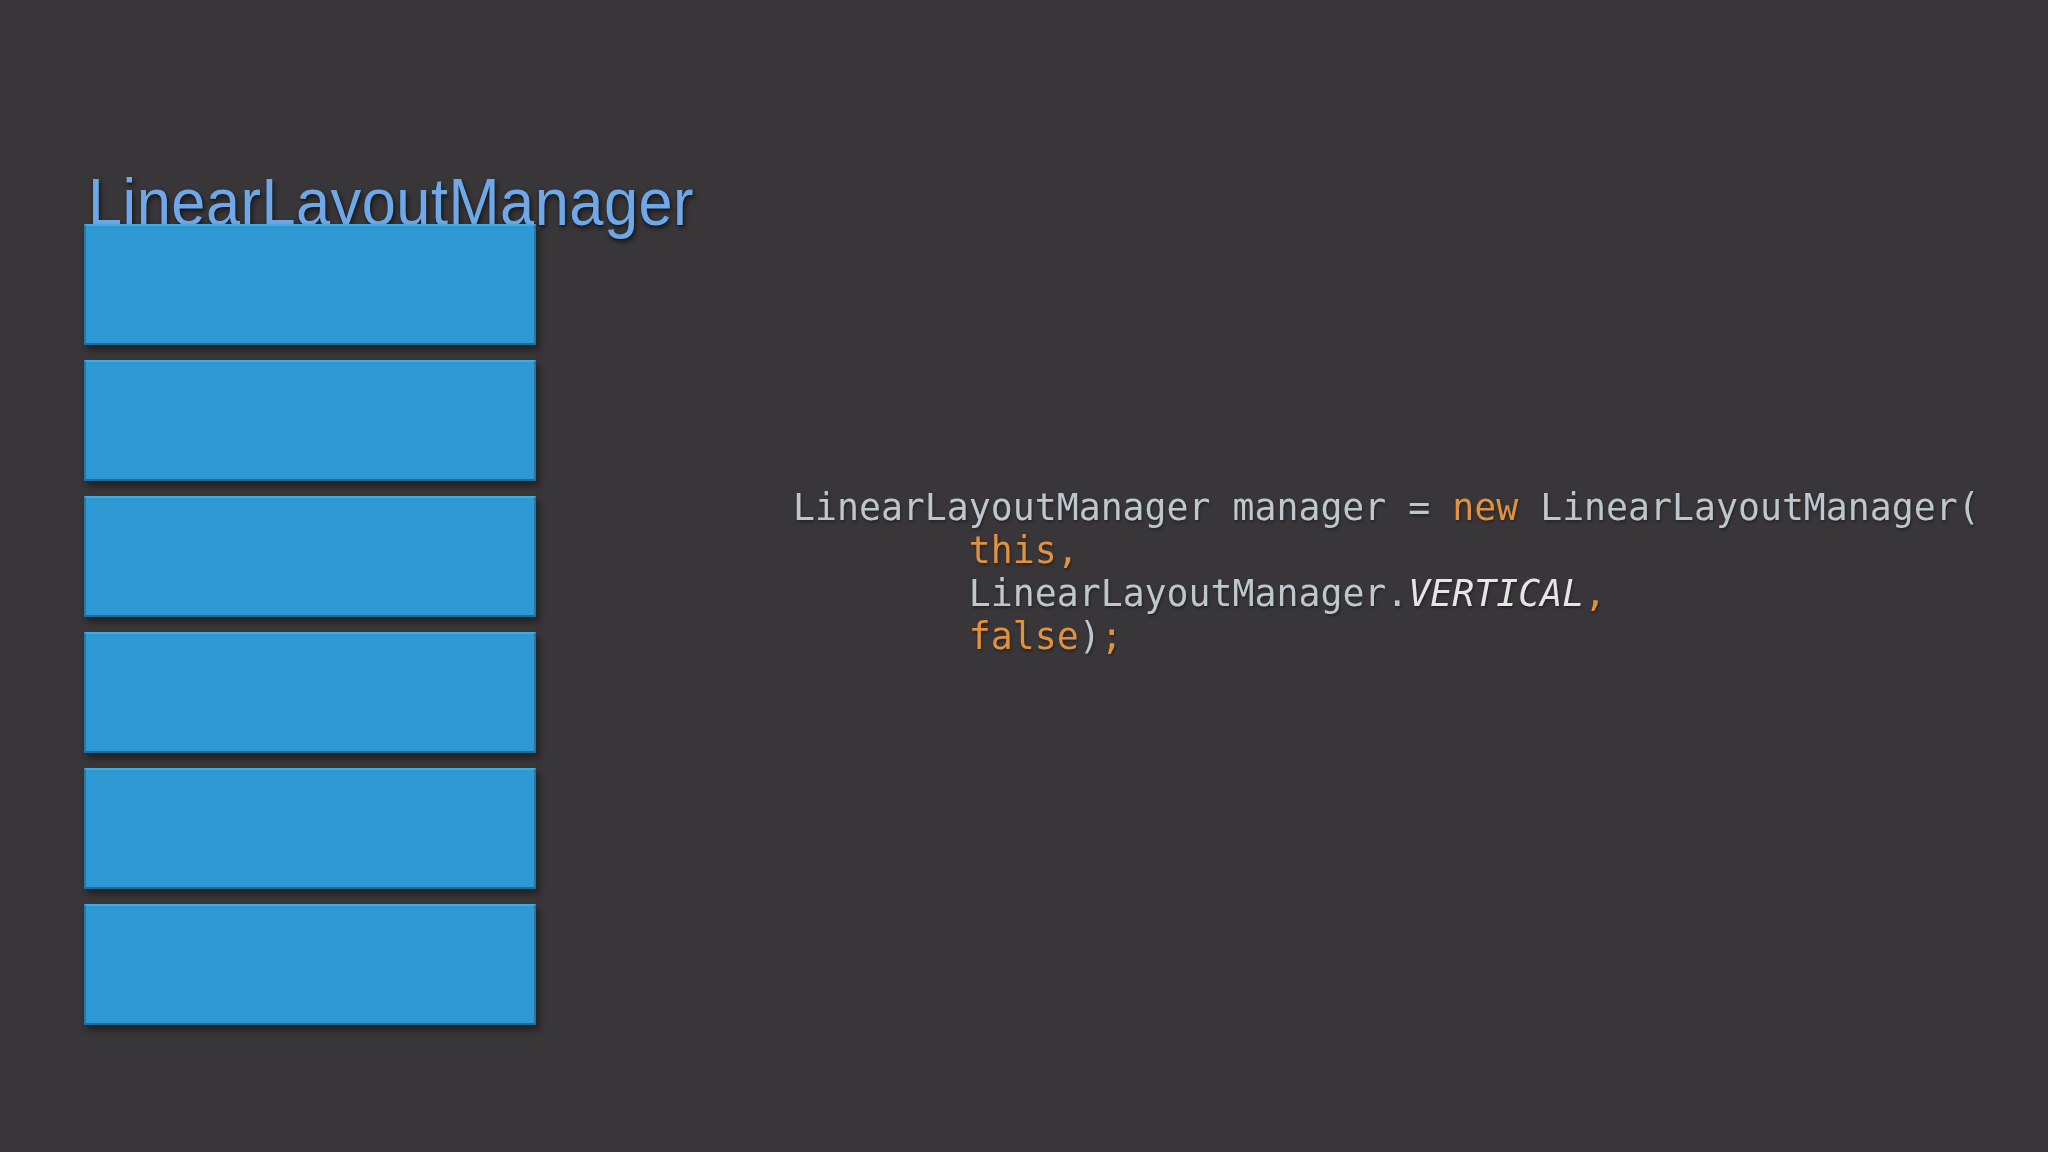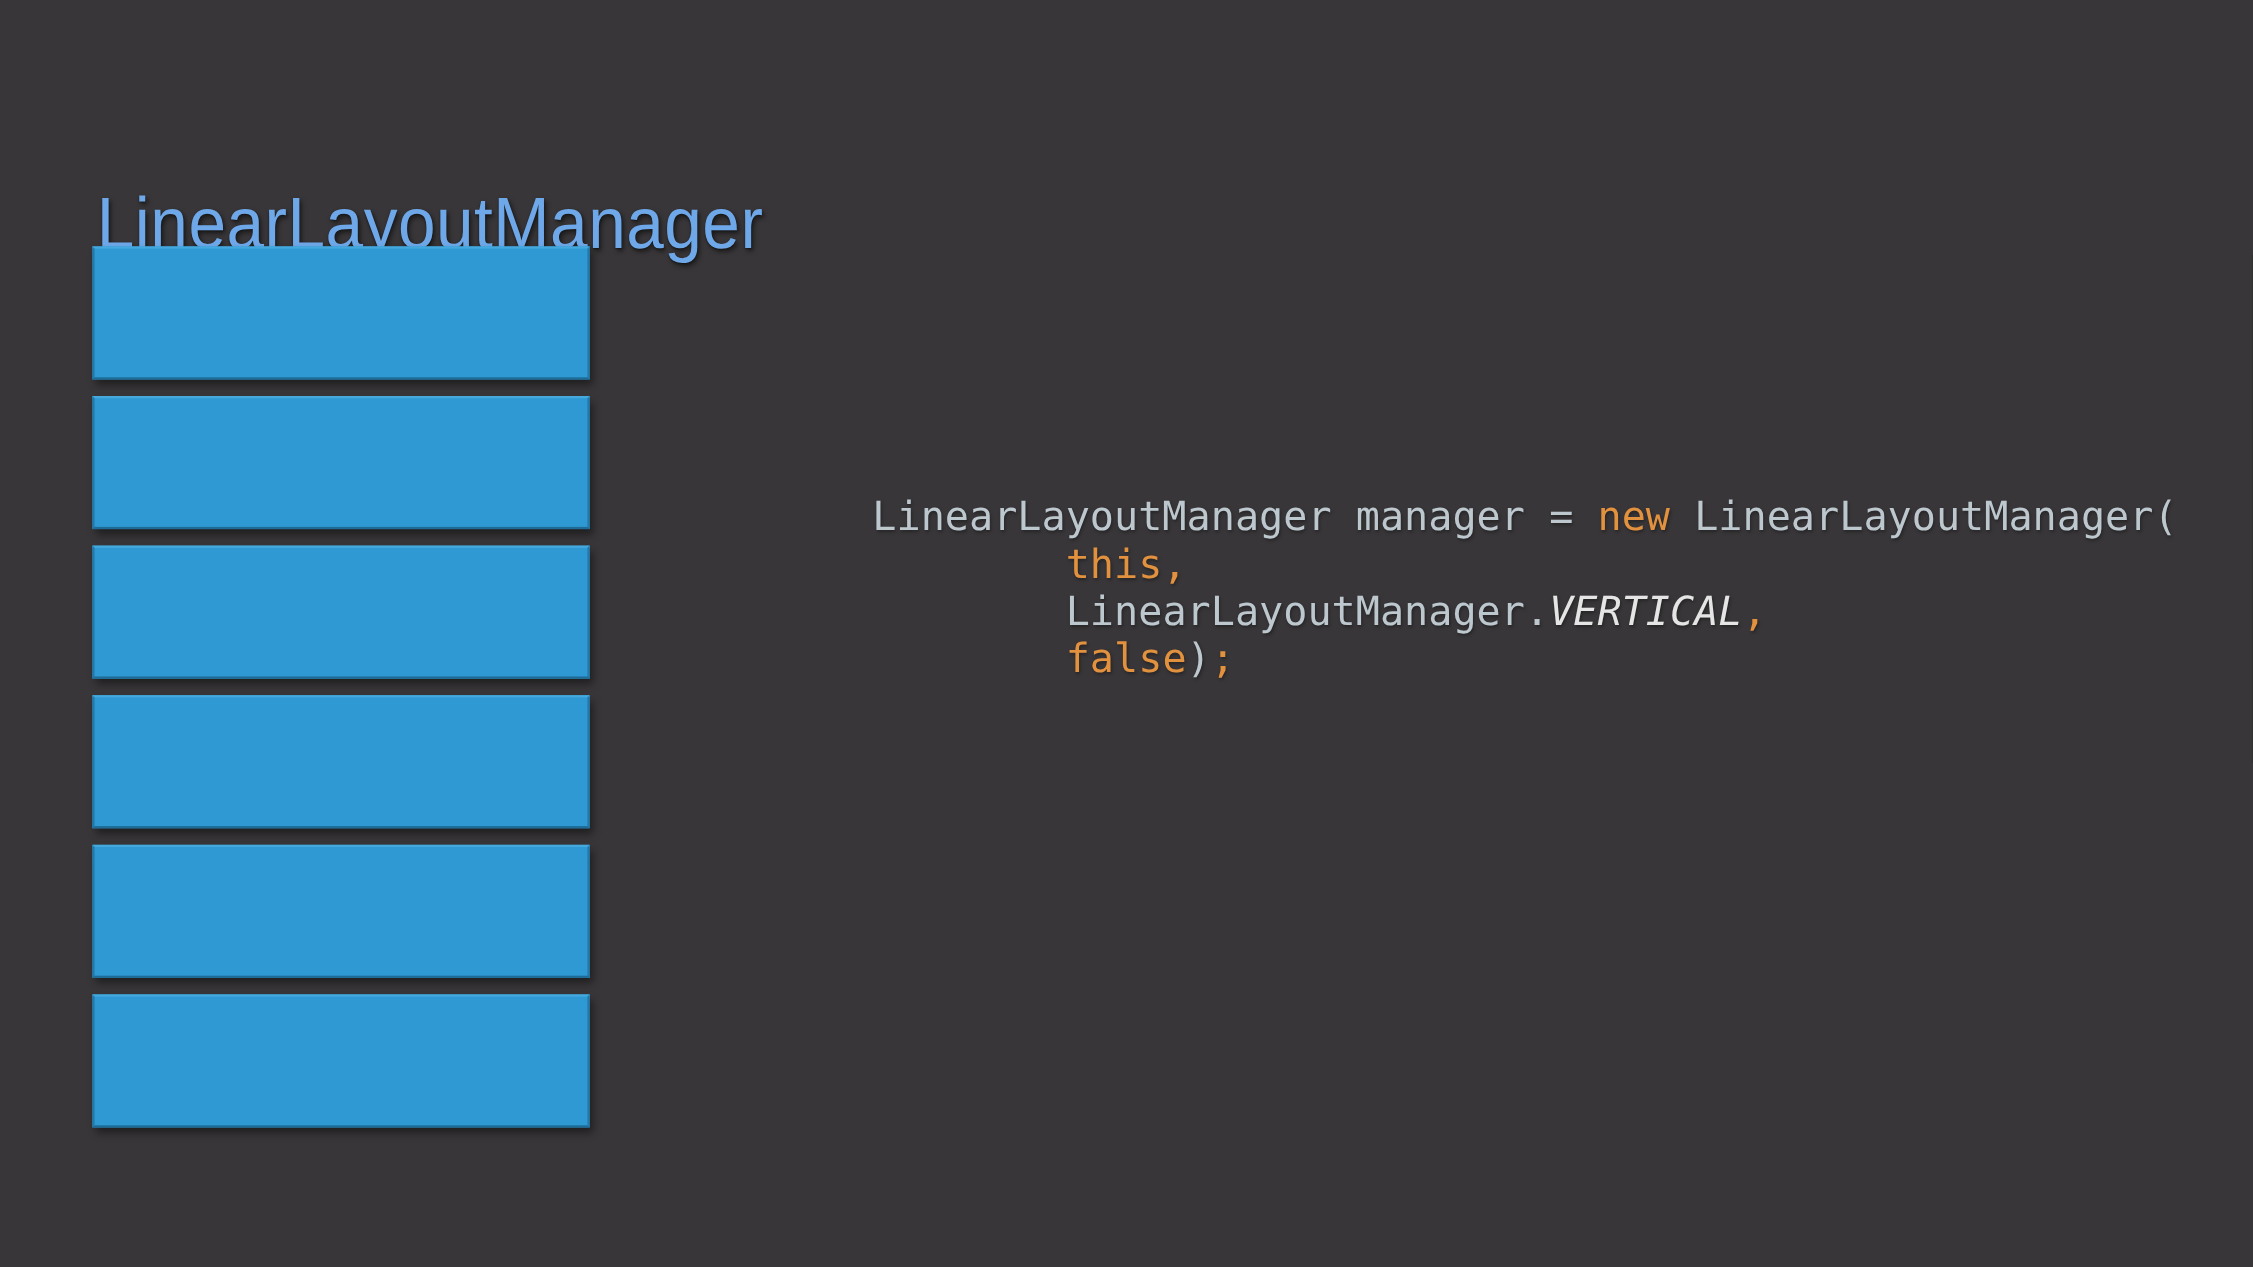--- a/index.html
+++ b/index.html
@@ -42,21 +42,21 @@
     height: 121px;
     background: #2E99D3;
     border: 2px solid #2479A9;
     border-top-color: #45A9DE;
     border-bottom-color: #1D6B96;
     box-shadow: 3px 5px 7px rgba(0,0,0,0.42);
   }
   .code-block {
     position: absolute;
     left: 793px;
-    top: 448px;
+    top: 486px;
     margin: 0;
     font-family: "DejaVu Sans Mono", monospace;
     font-size: 36.5px;
     line-height: 43px;
     color: #BDC7CE;
     white-space: pre;
     text-shadow: 1px 2px 3px rgba(0,0,0,0.35);
   }
   .code-line { display: block; }
   .tok-plain   { color: #BDC7CE; }

